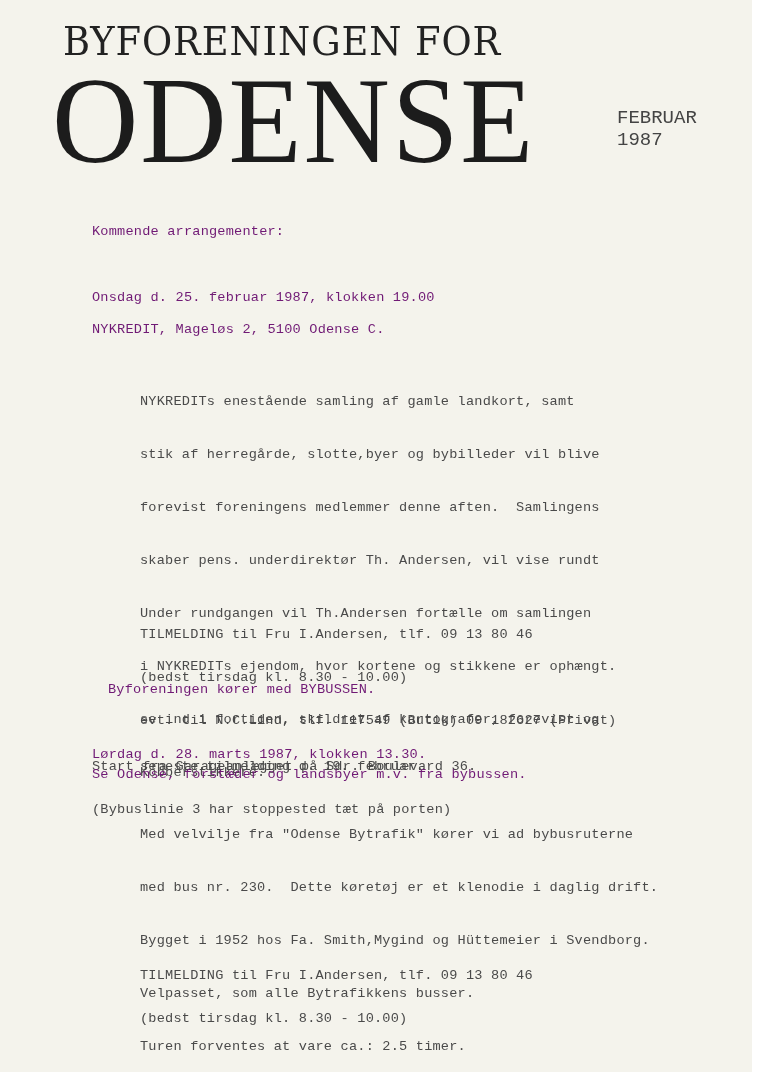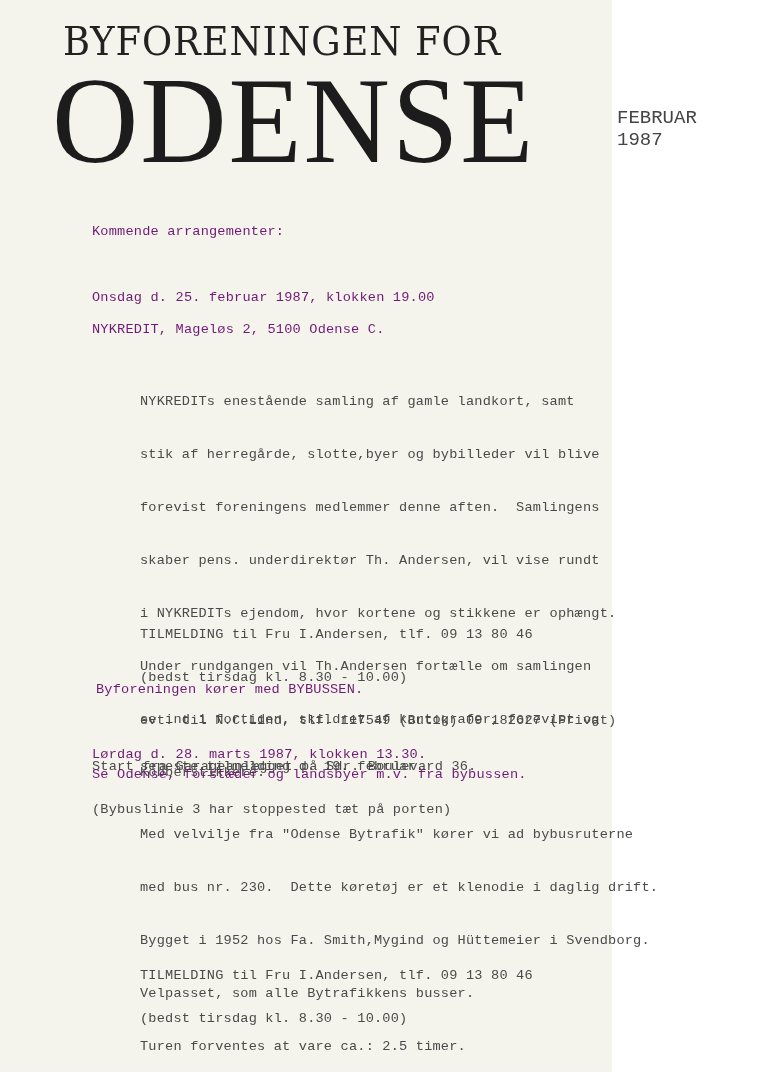--- a/index.html
+++ b/index.html
@@ -1,20 +1,20 @@
 <!DOCTYPE html>
 <html><head>
 <meta charset="utf-8">
 <style>
   html, body { margin: 0; padding: 0; }
   body {
     width: 768px; height: 1086px; background: #ffffff; position: relative; overflow: hidden;
   }
   .paper {
-    position: absolute; left: 0; top: 0; width: 612px; height: 1072px;
+    position: absolute; left: 0; top: 0; width: 752px; height: 1072px;
     background: #f4f3ec;
   }
   .mast1 {
     position: absolute; left: 63px; top: 18px;
     font-family: "DejaVu Serif", "Liberation Serif", serif;
     font-size: 40px; letter-spacing: 1px; color: #222; transform: scaleX(0.92); transform-origin: left top;
     font-weight: normal;
   }
   .mast2 {
     position: absolute; left: 52px; top: 60px;
@@ -46,34 +46,34 @@
   <div class="tw" style="left:92px; top:224px;">Kommende arrangementer:</div>
 
   <div class="tw" style="left:92px; top:290px;">Onsdag d. 25. februar 1987, klokken 19.00</div>
   <div class="tw" style="left:92px; top:322px;">NYKREDIT, Mageløs 2, 5100 Odense C.</div>
 
   <div class="blk" style="left:140px; top:360px;">
     <div>NYKREDITs enestående samling af gamle landkort, samt</div>
     <div>stik af herregårde, slotte,byer og bybilleder vil blive</div>
     <div>forevist foreningens medlemmer denne aften.  Samlingens</div>
     <div>skaber pens. underdirektør Th. Andersen, vil vise rundt</div>
+    <div>Under rundgangen vil Th.Andersen fortælle om samlingen</div>
     <div>i NYKREDITs ejendom, hvor kortene og stikkene er ophængt.</div>
-    <div>Under rundgangen vil Th.Andersen fortælle om samlingen</div>
     <div>se ind i fortiden, skildret af kartografer, forevist og</div>
     <div>Kobberstikkere.</div>
   </div>
 
   <div class="blk tight" style="left:140px; top:598px;">
     <div>TILMELDING til Fru I.Andersen, tlf. 09 13 80 46</div>
     <div>(bedst tirsdag kl. 8.30 - 10.00)</div>
     <div>evt. til N.C.Lind, tlf. 117549 (Butik) 09 182627 (Privat)</div>
     <div style="margin-top:3px">seneste tilmelding d. 19. februar.</div>
   </div>
 
-  <div class="tw" style="left:96px; top:682px;">Byforeningen kører med BYBUSSEN.</div>
+  <div class="tw" style="left:108px; top:682px;">Byforeningen kører med BYBUSSEN.</div>
   <div class="tw" style="left:92px; top:707px;margin-top:40px;">Lørdag d. 28. marts 1987, klokken 13.30.</div>
   <div class="blk tight" style="left:92px; top:730px;">
     <div>Start fra Garageanlægget på Sdr. Boulevard 36.</div>
     <div>(Bybuslinie 3 har stoppested tæt på porten)</div>
   </div>
   <div class="tw" style="left:92px; top:767px;">Se Odense, forstæder og landsbyer m.v. fra bybussen.</div>
 
   <div class="blk" style="left:140px; top:793px;">
     <div>Med velvilje fra "Odense Bytrafik" kører vi ad bybusruterne</div>
     <div>med bus nr. 230.  Dette køretøj er et klenodie i daglig drift.</div>

